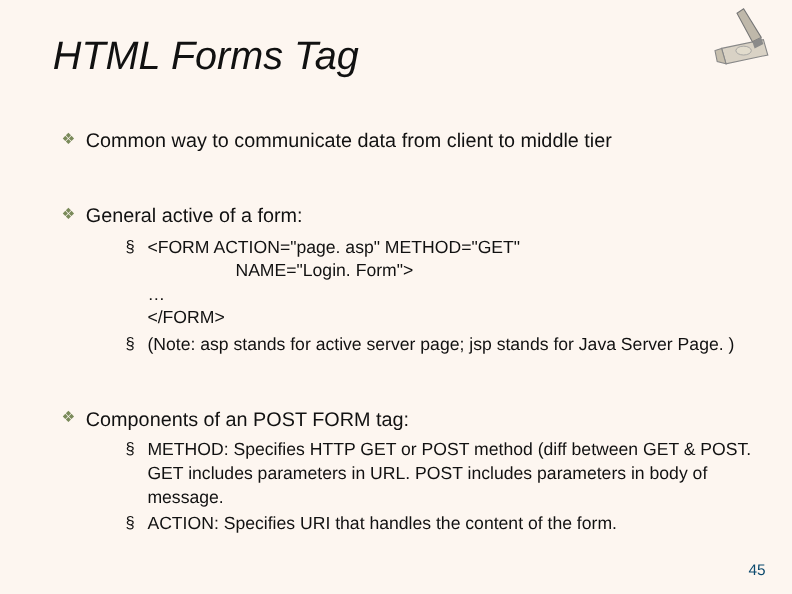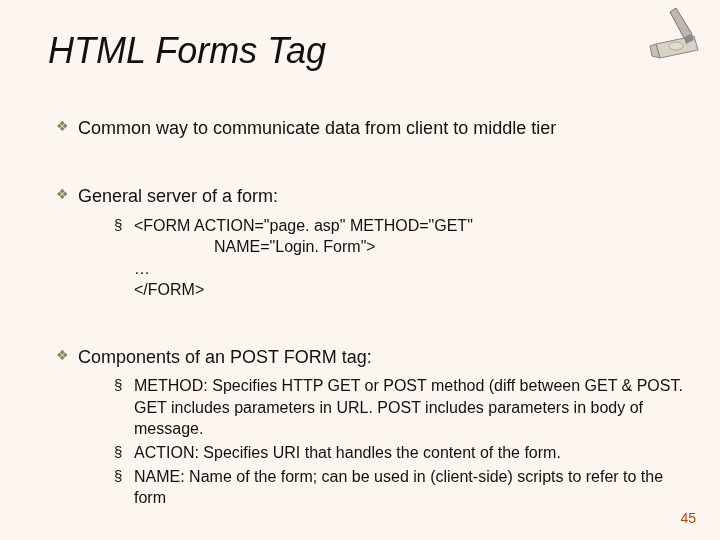--- a/index.html
+++ b/index.html
@@ -68,21 +68,21 @@
   .code-block {
     white-space: pre;
     font-size: 16px;
     line-height: 1.35;
   }
   .page-num {
     position: absolute;
     bottom: 14px;
     right: 24px;
     font-size: 14px;
-    color: #c2410c;
+    color: #0c4a6e;
   }
   .corner-art {
     position: absolute;
     top: 6px;
     right: 14px;
     width: 70px;
     height: 60px;
   }
 </style>
 </head>
@@ -99,40 +99,40 @@
 </div>
 
 <div class="slide">
   <h1 class="title">HTML Forms Tag</h1>
 
   <ul class="l1">
     <li>
       <span>Common way to communicate data from client to middle tier</span>
     </li>
     <li>
-      <span>General server of a form:</span>
+      <span>General active of a form:</span>
       <ul class="l2">
         <li>
           <div class="code-block">&lt;FORM ACTION="page. asp" METHOD="GET"
                   NAME="Login. Form"&gt;
 …
 &lt;/FORM&gt;</div>
+        </li>
+        <li>
+          <span>(Note:  asp stands for active server page;  jsp stands for Java Server Page. )</span>
         </li>
       </ul>
     </li>
     <li>
       <span>Components of an POST FORM tag:</span>
       <ul class="l2">
         <li>
           <span>METHOD: Specifies HTTP GET or POST method  (diff between GET &amp; POST.  GET includes parameters in URL.  POST includes parameters in body of message.</span>
         </li>
         <li>
           <span>ACTION: Specifies URI that handles the content of the form.</span>
         </li>
-        <li>
-          <span>NAME: Name of the form; can be used in (client-side) scripts to refer to the form</span>
-        </li>
       </ul>
     </li>
   </ul>
 </div>
 
 <div class="page-num">45</div>
 
 </body></html>

